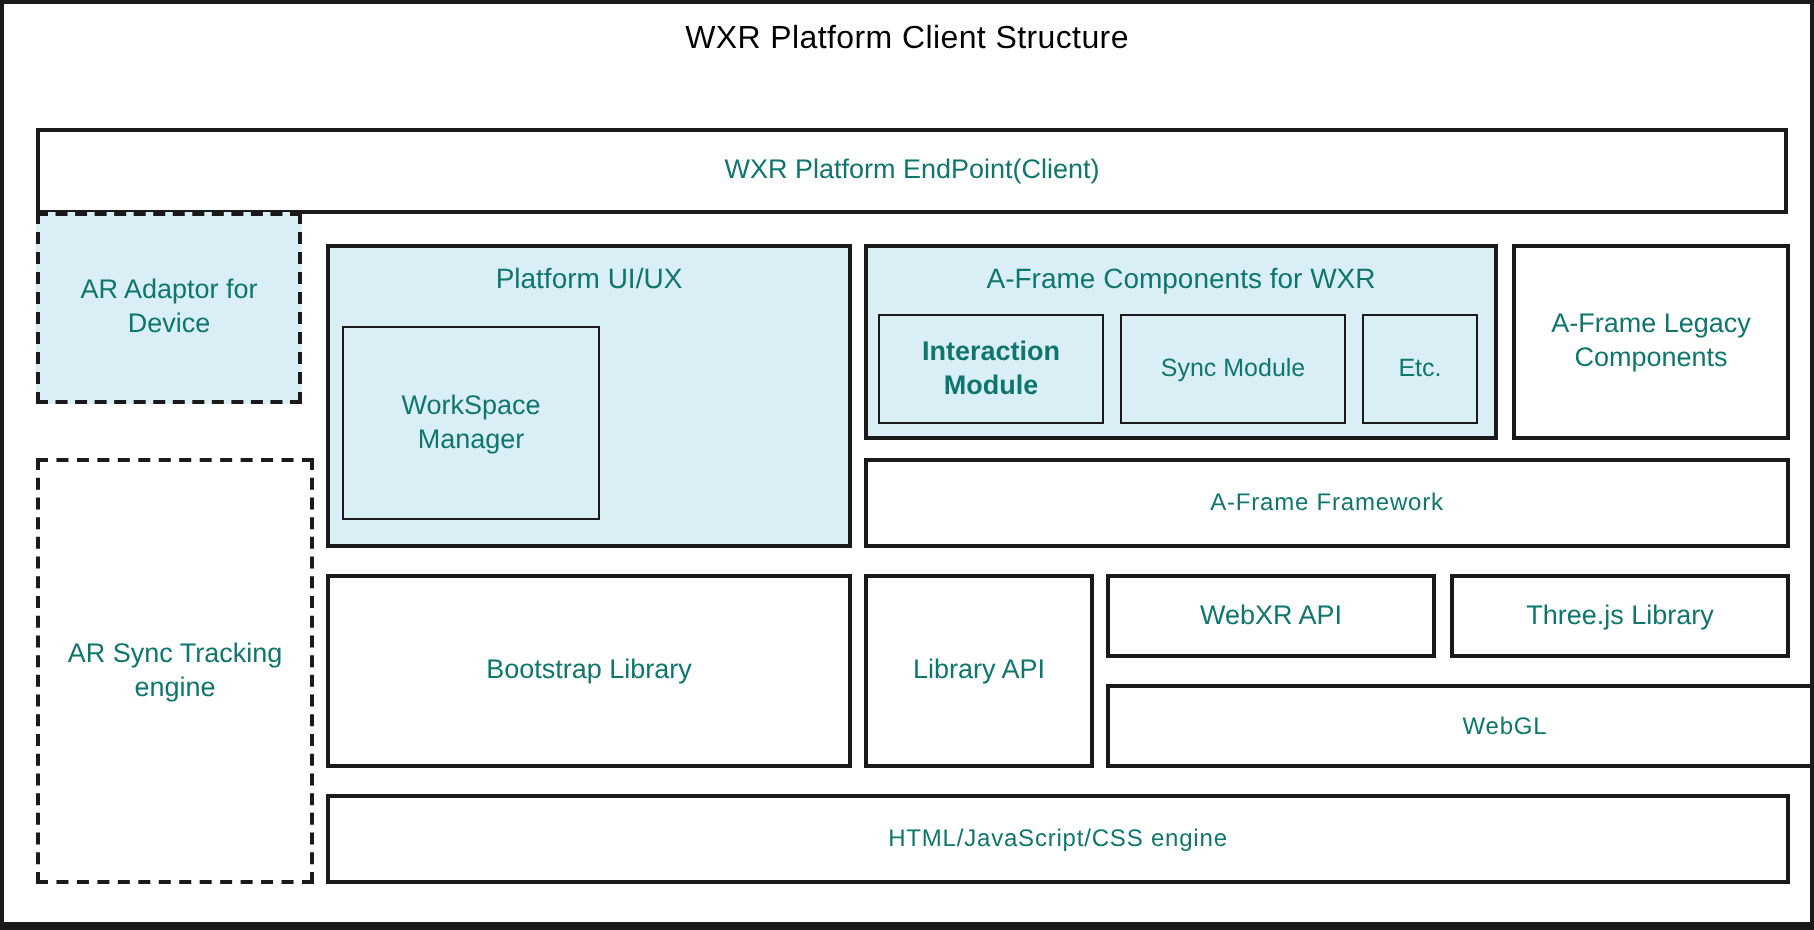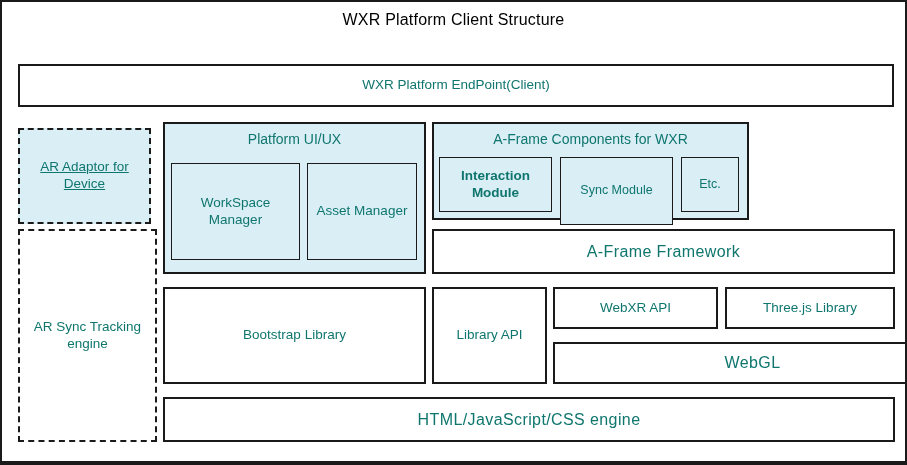--- a/index.html
+++ b/index.html
@@ -44,50 +44,50 @@
     padding: 2px 6px;
   }
   .blue   { background: #daeef6; }
   .dashed { border-style: dashed; }
   .thin   { border-width: 1.5px; }
   .label-top {
     align-items: flex-start;
     padding-top: 7px;
     font-size: 14px;
   }
-  .big   { font-size: 16px; letter-spacing: 0.4px; }
+  .big   { font-size: 12px; letter-spacing: 0.4px; }
   .small { font-size: 12.5px; }
 </style>
 </head>
 <body>
 
 <div id="canvas">
 
   <div class="title">WXR Platform Client Structure</div>
 
   <div class="box" style="left:16px; top:62px; width:876px; height:43px;">WXR Platform EndPoint(Client)</div>
 
-  <div class="box blue dashed" style="left:16px; top:126px; width:133px; height:96px;text-decoration:underline;">AR Adaptor for Device</div>
+  <div class="box blue dashed" style="left:16px; top:104px; width:133px; height:96px;">AR Adaptor for Device</div>
 
   <div class="box dashed" style="left:16px; top:227px; width:139px; height:213px;">AR Sync Tracking engine</div>
 
   <div class="box blue label-top" style="left:161px; top:120px; width:263px; height:152px;">Platform UI/UX</div>
 
   <div class="box blue thin" style="left:169px; top:161px; width:129px; height:97px;">WorkSpace Manager</div>
 
-  <div class="box blue thin" style="left:305px; top:161px; width:110px; height:97px;">Asset Manager</div>
 
   <div class="box blue label-top" style="left:430px; top:120px; width:317px; height:98px;">A-Frame Components for WXR</div>
 
   <div class="box blue thin" style="left:437px; top:155px; width:113px; height:55px;font-weight:bold;">Interaction Module</div>
 
-  <div class="box blue thin small" style="left:558px; top:155px; width:113px; height:68px;">Sync Module</div>
+  <div class="box blue thin small" style="left:558px; top:155px; width:113px; height:55px;">Sync Module</div>
 
   <div class="box blue thin small" style="left:679px; top:155px; width:58px; height:55px;">Etc.</div>
 
+  <div class="box" style="left:754px; top:120px; width:139px; height:98px;">A-Frame Legacy Components</div>
 
   <div class="box big" style="left:430px; top:227px; width:463px; height:45px;">A-Frame Framework</div>
 
   <div class="box" style="left:161px; top:285px; width:263px; height:97px;">Bootstrap Library</div>
 
   <div class="box" style="left:430px; top:285px; width:115px; height:97px;">Library API</div>
 
   <div class="box" style="left:551px; top:285px; width:165px; height:42px;">WebXR API</div>
 
   <div class="box" style="left:723px; top:285px; width:170px; height:42px;">Three.js Library</div>

